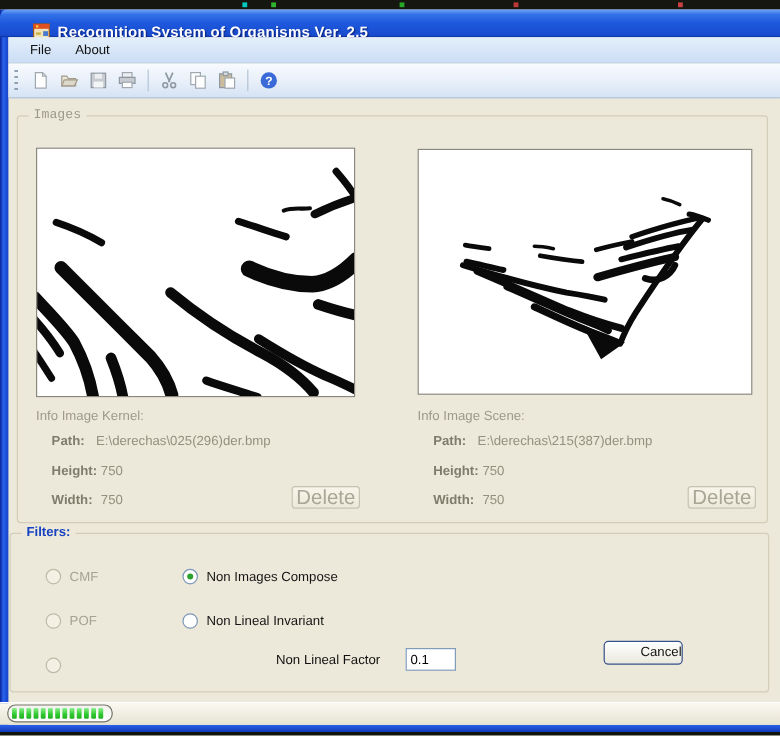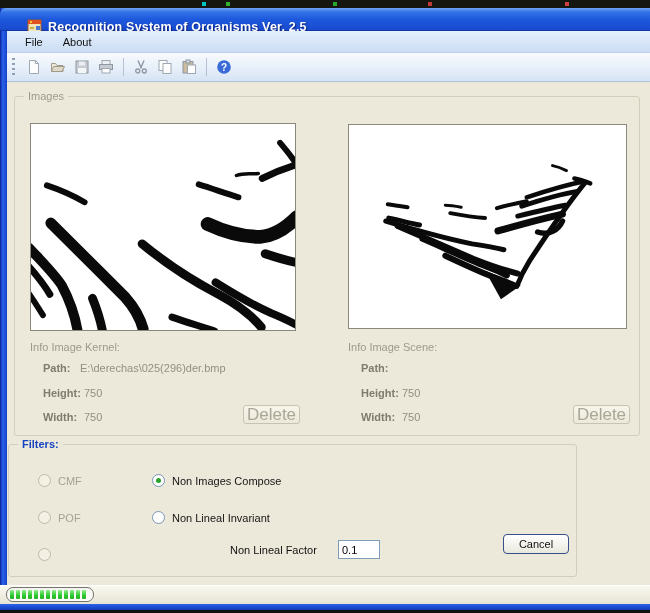--- a/index.html
+++ b/index.html
@@ -38,22 +38,22 @@
   .grip { width:3px; height:18px; margin-right:7px;
           background:repeating-linear-gradient(180deg,#8FA0B5 0 2px, transparent 2px 5px); }
   .tool-icon { width:16px; height:16px; margin:0 4px; }
   .tool-sep { width:1px; height:18px; background:#B4C2D4; margin:0 5px; }
 
   
   .groupbox { position:absolute; border:1px solid #D2CEBA; border-radius:3px; }
   .gb-label { position:absolute; top:-7px; left:9px; background:#EDE9DA; padding:0 4px;
               font-size:11px; line-height:13px; white-space:nowrap; }
   .images-group { left:14px; top:96px; width:626px; height:340px; }
-  .images-group .gb-label { color:#9D9A8B; }
-  .filters-group { left:8px; top:444px; width:569px; height:133px;text-align:center; }
+  .images-group .gb-label { color:#9D9A8B;font-family:Liberation Mono, monospace; }
+  .filters-group { left:8px; top:444px; width:633px; height:133px;text-align:center; }
   .filters-group .gb-label { color:#1743C2; font-weight:bold; }
 
   
   .image-panel { position:absolute; background:#fff; border:1px solid #8A887C; }
   .kernel-panel { left:30px; top:123px; width:266px; height:208px; }
   .scene-panel  { left:348px; top:124px; width:279px; height:205px; }
   .image-panel svg { display:block; width:100%; height:100%; }
 
   
   .lbl { position:absolute; font-size:11px; white-space:nowrap; }
@@ -77,21 +77,21 @@
   .textbox { position:absolute; left:338px; top:540px; width:42px; height:19px;
              border:1px solid #7F9DB9; font-size:11px; padding:1px 3px;
              font-family:"Liberation Sans", sans-serif; background:#fff; color:#000; }
 
   .process-btn { position:absolute; left:467px; top:498px; width:101px; height:27px;
                  border:2px solid #3C6BC8; border-radius:6px; font-size:11px; color:#111;
                  background:linear-gradient(180deg,#FFFFFF,#EFEDE4 80%,#E2DfD2 100%);
                  box-shadow: inset 0 0 0 1px #BBD2F2; text-align:center; line-height:23px; cursor:default; }
   .cancel-btn { position:absolute; left:503px; top:534px; width:66px; height:20px;
                 border:1px solid #35508C; border-radius:4px; font-size:11px; color:#111;
-                background:linear-gradient(180deg,#FFFFFF,#EAE8DD); text-align:center; line-height:18px; cursor:default; }
+                background:linear-gradient(180deg,#FFFFFF,#EAE8DD); text-align:right; line-height:18px; cursor:default; }
 
   
   .statusbar { position:absolute; left:0; top:585px; width:650px; height:19px;
                background:linear-gradient(180deg,#FAF9F0,#E6E3D4); border-top:1px solid #FFF; }
   .progress { position:absolute; left:6px; top:587px; width:88px; height:15px;
               border:1px solid #77756A; border-radius:7px; background:linear-gradient(180deg,#F2F2EE,#FFF);
               display:flex; align-items:center; gap:2px; padding:0 3px; }
   .progress span { width:4px; height:9px; border-radius:1px;
               background:linear-gradient(180deg,#8CF08C 0%,#2FC82F 60%,#22B022 100%); }
 </style>
@@ -224,20 +224,21 @@
   <span class="lbl key" style="left:43px; top:362px;">Path:</span>
   <span class="lbl val" style="left:80px; top:362px;">E:\derechas\025(296)der.bmp</span>
   <span class="lbl key" style="left:43px; top:387px;">Height:</span>
   <span class="lbl val" style="left:84px; top:387px;">750</span>
   <span class="lbl key" style="left:43px; top:411px;">Width:</span>
   <span class="lbl val" style="left:84px; top:411px;">750</span>
   <div class="btn-disabled" style="left:243px; top:405px;">Delete</div>
 
   <span class="lbl sec-title" style="left:348px; top:341px;">Info Image Scene:</span>
   <span class="lbl key" style="left:361px; top:362px;">Path:</span>
+  <span class="lbl val" style="left:398px; top:362px;">E:\derechas\215(387)der.bmp</span>
   <span class="lbl key" style="left:361px; top:387px;">Height:</span>
   <span class="lbl val" style="left:402px; top:387px;">750</span>
   <span class="lbl key" style="left:361px; top:411px;">Width:</span>
   <span class="lbl val" style="left:402px; top:411px;">750</span>
   <div class="btn-disabled" style="left:573px; top:405px;">Delete</div>
 
   <div class="groupbox filters-group">
     <span class="gb-label">Filters:</span>
   </div>
 

